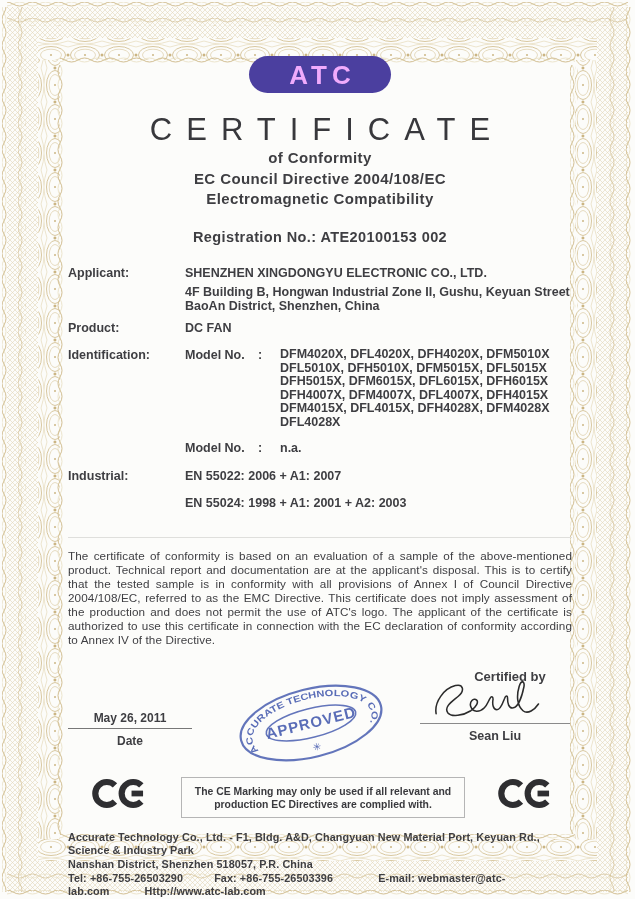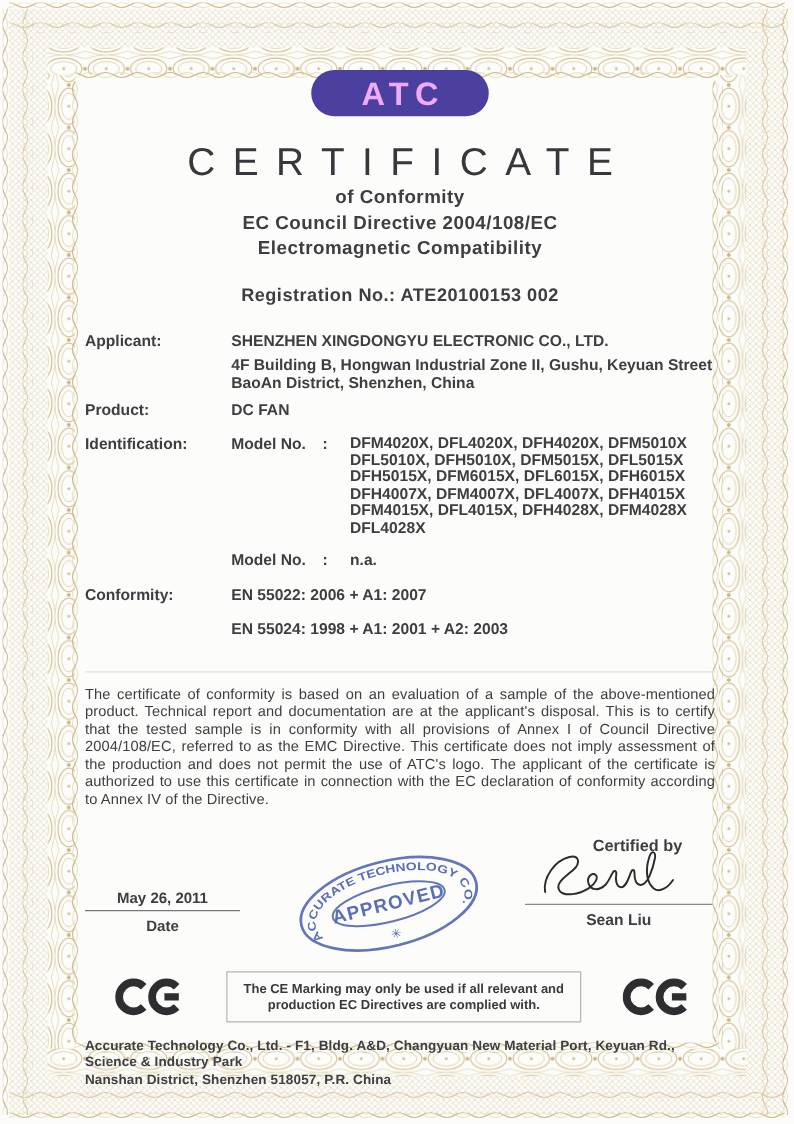--- a/index.html
+++ b/index.html
@@ -49,21 +49,21 @@
   .date-block{position:absolute;top:52px;left:0;width:124px;text-align:center;
               font-size:12px;font-weight:bold;}
   .date-line{border-bottom:1.3px solid #777;margin-top:3px;height:0;}
   .date-label{margin-top:5px;}
   .sig-block{position:absolute;top:16px;right:2px;width:150px;text-align:center;
              font-size:12.5px;font-weight:bold;}
   .sig-svg{display:block;margin:0 auto;}
   .sig-line{border-bottom:1.3px solid #8a8a8a;margin-top:-8px;height:0;}
   .sig-name{margin-top:5px;}
 
-  .ce-row{display:flex;align-items:center;margin-top:6px;}
+  .ce-row{display:flex;margin-top:6px;}
   .ce-left{margin-left:24px;flex:none;}
   .ce-right{margin-right:18px;flex:none;}
   .notice{margin:0 auto;border:1px solid #b5b5b5;padding:7px 13px 6px;text-align:center;
           font-size:10.4px;font-weight:bold;line-height:13px;color:#3a3a3e;}
 
   .footer{margin-top:13px;font-size:10.8px;font-weight:bold;line-height:13.5px;letter-spacing:.1px;}
   .contact{margin-top:1px;line-height:13px;}
   .contact .tel{margin-right:28px;}
   .contact .fax{margin-right:42px;}
   .contact .email{margin-right:32px;}
@@ -168,21 +168,21 @@
         </div>
         <div class="subrow row-serial">
           <div class="sublabel">Model No.</div>
           <div class="subcolon">:</div>
           <div>n.a.</div>
         </div>
       </div>
     </div>
 
     <div class="frow row-standards">
-      <div class="flabel">Conformity:</div>
+      <div class="flabel">Industrial:</div>
       <div class="fval">
         <div>EN 55022: 2006 + A1: 2007</div>
         <div class="std2">EN 55024: 1998 + A1: 2001 + A2: 2003</div>
       </div>
     </div>
   </div>
 
   <div class="rule"></div>
 
   <p class="body-par">The certificate of conformity is based on an evaluation of a sample of the above-mentioned product. Technical report and documentation are at the applicant's disposal. This is to certify that the tested sample is in conformity with all provisions of Annex I of Council Directive 2004/108/EC, referred to as the EMC Directive. This certificate does not imply assessment of the production and does not permit the use of ATC's logo. The applicant of the certificate is authorized to use this certificate in connection with the EC declaration of conformity according to Annex IV of the Directive.</p>
@@ -231,15 +231,21 @@
     <svg class="ce-right" width="56" height="33" viewBox="0 0 68 40" aria-hidden="true">
       <path d="M27.9 10.1 A14 14 0 1 0 27.9 29.9" fill="none" stroke="#2e2e31" stroke-width="7.5"></path>
       <path d="M59.9 10.1 A14 14 0 1 0 59.9 29.9" fill="none" stroke="#2e2e31" stroke-width="7.5"></path>
       <path d="M48 20 H62" stroke="#2e2e31" stroke-width="7"></path>
     </svg>
   </div>
 
   <div class="footer">
     <div>Accurate Technology Co., Ltd. - F1, Bldg. A&amp;D, Changyuan New Material Port, Keyuan Rd., Science &amp; Industry Park</div>
     <div>Nanshan District, Shenzhen 518057, P.R. China</div>
+    <div class="contact">
+      <span class="tel">Tel: +86-755-26503290</span>
+      <span class="fax">Fax: +86-755-26503396</span>
+      <span class="email">E-mail: webmaster@atc-lab.com</span>
+      <span>Http://www.atc-lab.com</span>
+    </div>
   </div>
 
 </div>
 
 </body></html>

